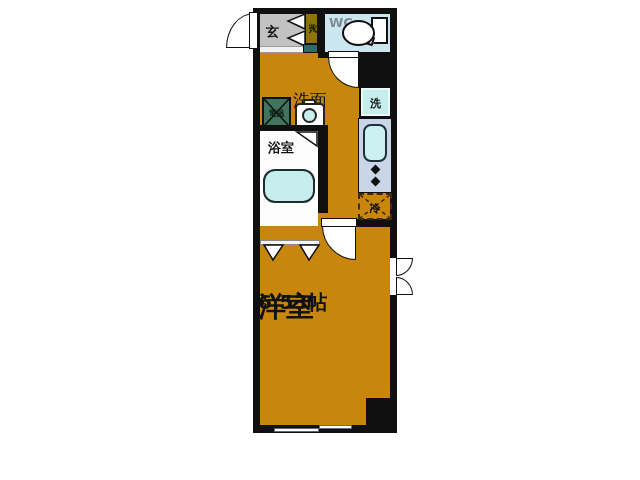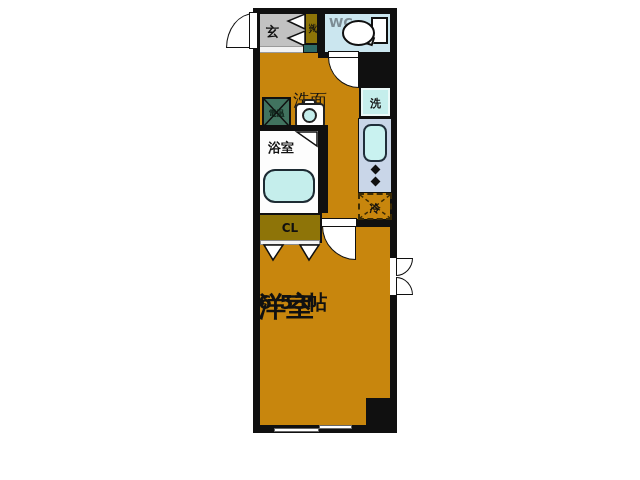--- a/index.html
+++ b/index.html
@@ -169,23 +169,20 @@
     <svg width="30" height="23">
         <line x1="0" y1="0" x2="30" y2="23" stroke="#3d2c04" stroke-width="1.5" stroke-dasharray="4 3"></line>
         <line x1="30" y1="0" x2="0" y2="23" stroke="#3d2c04" stroke-width="1.5" stroke-dasharray="4 3"></line>
       </svg>
     <span class="fridge-lbl">冷</span>
   </div>
 
   <div class="room-leaf"></div>
   <div class="arc room-arc"></div>
 
-  <div class="cl-box">
-    <span class="cl-lbl">CL</span>
-  </div>
   <div class="cl-strip"></div>
   <svg style="left:262px;top:243px;" width="60" height="19">
     <polygon points="2,2 21,2 11,17" fill="#fff" stroke="#101010" stroke-width="1.5"></polygon>
     <polygon points="38,2 57,2 47,17" fill="#fff" stroke="#101010" stroke-width="1.5"></polygon>
   </svg>
 
   <div class="room-text">
     <span class="room-name">洋室</span>
     <span class="room-size">6.53帖</span>
   </div>

